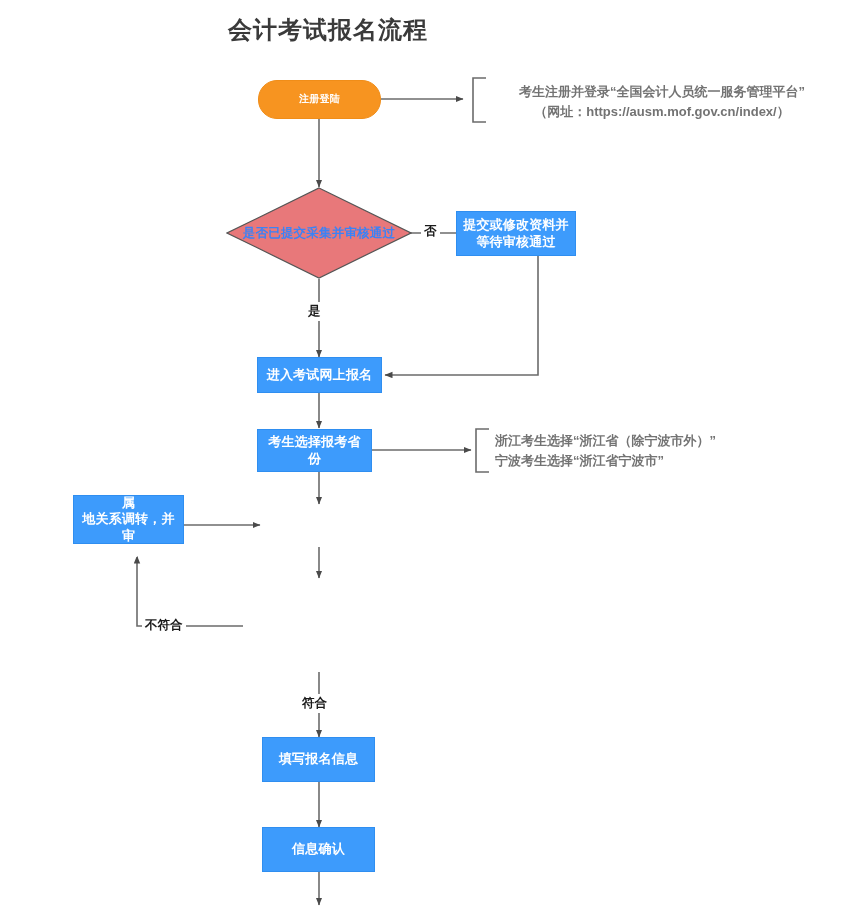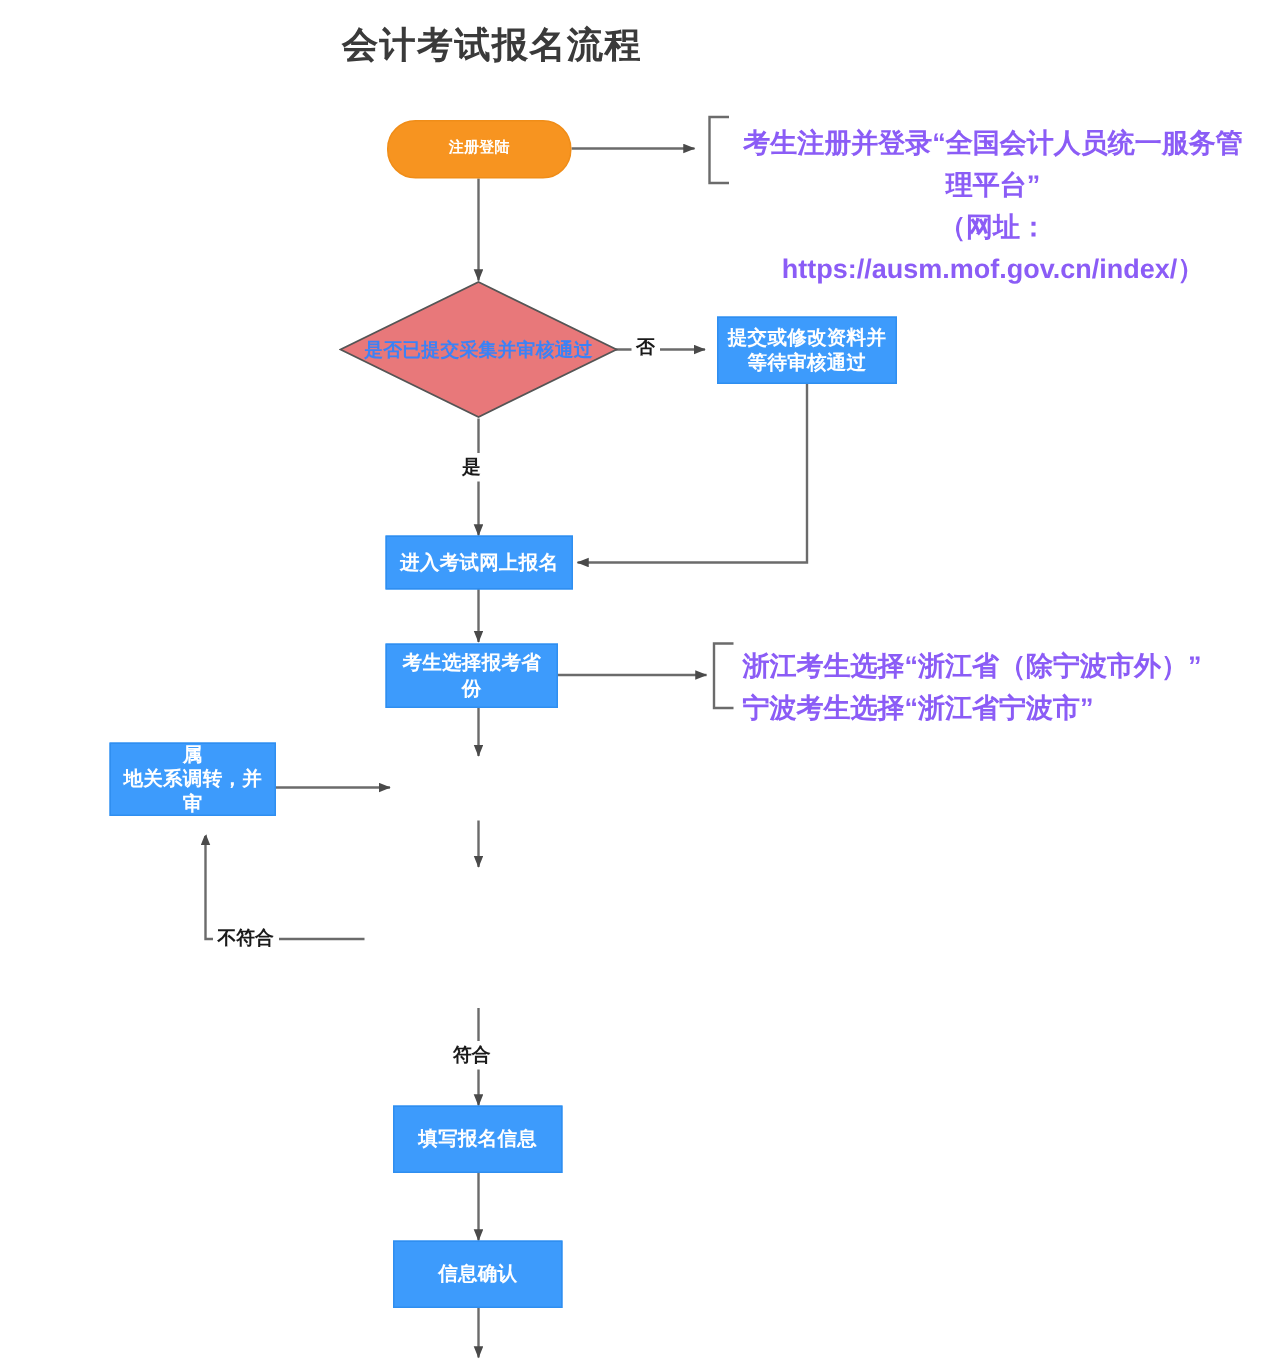--- a/index.html
+++ b/index.html
@@ -77,22 +77,22 @@
     position: absolute;
     color: #1a1a1a;
     font-size: 12.5px;
     font-weight: bold;
     background: #ffffff;
     padding: 1px 3px;
     white-space: nowrap;
   }
   .annotation {
     position: absolute;
-    color: #8b5cf6;
-    font-size: 18px;
+    color: #737373;
+    font-size: 13px;
     font-weight: bold;
     line-height: 1.55;
     white-space: pre-line;
   }
   .annotation-center {
     text-align: center;
   }
   .annotation-left {
     text-align: left;
   }
@@ -160,21 +160,21 @@
     <span class="node-label">注册登陆</span>
   </div>
 
   <div class="node node-diamond" style="left:226px; top:187px; width:186px; height:92px;">
     <svg class="diamond-shape" viewBox="0 0 186 92" preserveAspectRatio="none">
       <polygon points="93,1 185,46 93,91 1,46" fill="#e8787a" stroke="#555555" stroke-width="1.2"></polygon>
     </svg>
     <span class="diamond-text">是否已提交采集并审核通过</span>
   </div>
 
-  <div class="node node-rect" style="left:478px; top:211px; width:120px; height:45px;">
+  <div class="node node-rect" style="left:456px; top:211px; width:120px; height:45px;">
     <span class="node-label">提交或修改资料并
 等待审核通过</span>
   </div>
 
   <div class="node node-rect" style="left:257px; top:357px; width:125px; height:36px;">
     <span class="node-label">进入考试网上报名</span>
   </div>
 
   <div class="node node-rect" style="left:257px; top:429px; width:115px; height:43px;">
     <span class="node-label">考生选择报考省份</span>

